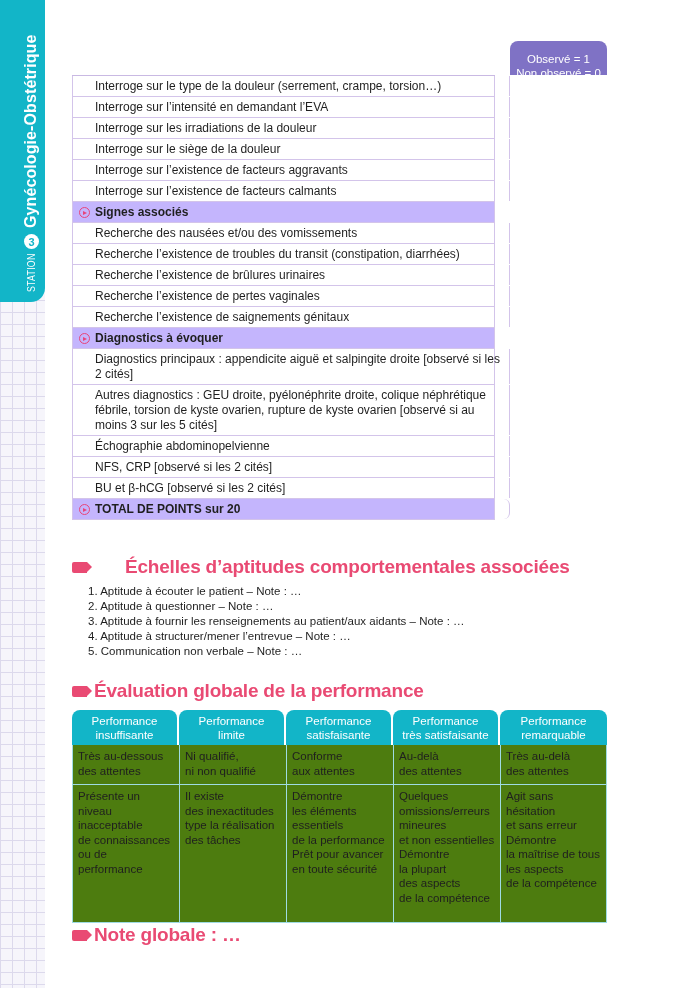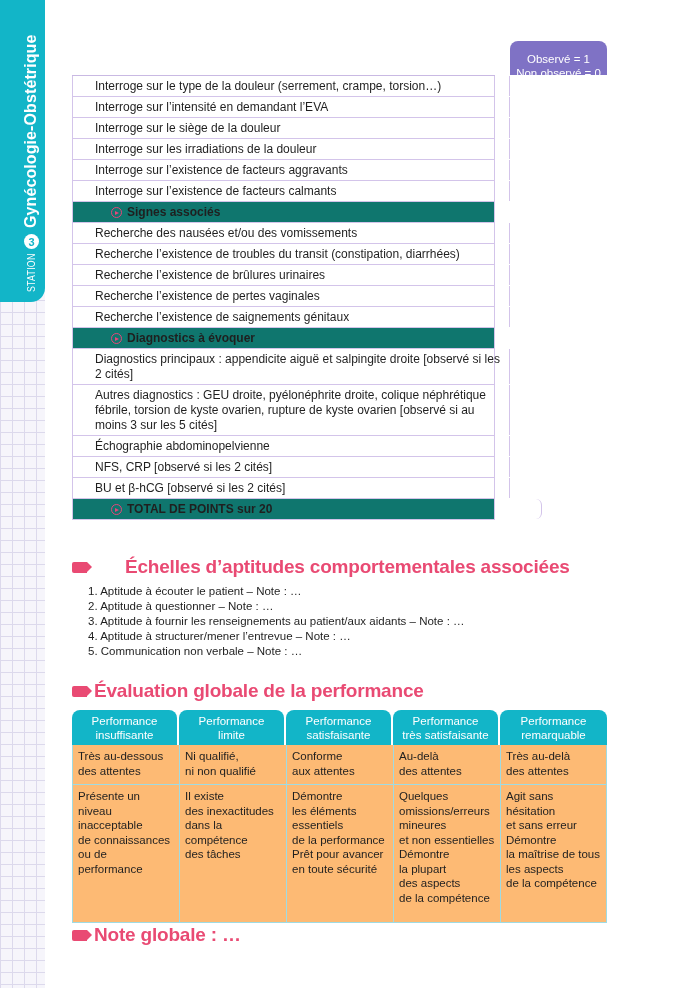--- a/index.html
+++ b/index.html
@@ -47,21 +47,21 @@
   }
   .row {
     display: flex; border-bottom: 1.5px solid #d3c4ea; border-left: 1.5px solid #d3c4ea; border-right: 1.5px solid #d3c4ea;
     min-height: 20.8px;
   }
   .row .label {
     flex: 0 0 437px; padding: 3px 6px 2px 22px; font-size: 12px; line-height: 15px;
     border-right: 1.5px solid #d3c4ea;
   }
   .row .score { flex: 1; }
-  .row.section { background: #0f766e; padding-left: 32px; }
+  .row.section { background: #c4b5fd; }
   .row.section .label { font-weight: bold; padding-left: 22px; position: relative; border-right: none; }
   .row.section.total .label { border-right: 1.5px solid #d3c4ea; border-radius: 6px; }
   .sec-icon {
     position: absolute; left: 6px; top: 5px; width: 11px; height: 11px; border-radius: 50%;
     border: 1.5px solid #e8457a; display: flex; align-items: center; justify-content: center;
   }
   .sec-icon::after {
     content: ""; width: 0; height: 0; border-left: 4px solid #e8457a;
     border-top: 2.5px solid transparent; border-bottom: 2.5px solid transparent; margin-left: 1px;
   }
@@ -85,21 +85,21 @@
   .perf {
     position: absolute; left: 72px; top: 710px; width: 535px; display: flex;
   }
   .perf-col { flex: 1; display: flex; flex-direction: column; }
   .perf-head {
     background: #12b5c8; color: #fff; font-size: 11.5px; line-height: 14px; text-align: center;
     height: 35px; padding-top: 4px; border-radius: 8px 8px 0 0; margin-right: 2px;
   }
   .perf-col:last-child .perf-head { margin-right: 0; }
   .perf-cell {
-    background: #fdba74; font-size: 11.5px; line-height: 14.5px; padding: 4px 5px;
+    background: #4d7c0f; font-size: 11.5px; line-height: 14.5px; padding: 4px 5px;
     border-left: 1.5px solid #9fdbe3; border-bottom: 1.5px solid #9fdbe3;
   }
   .perf-col:last-child .perf-cell { border-right: 1.5px solid #9fdbe3; }
   .perf-cell.short { height: 40px; }
   .perf-cell.long { height: 138px; }
 </style>
 </head>
 <body>
 
 <div class="grid-margin"></div>
@@ -119,25 +119,25 @@
 <div class="checklist" id="checklist">
     <div class="row">
       <div class="label"><span>Interroge sur le type de la douleur (serrement, crampe, torsion…)</span></div>
       <div class="score"></div>
     </div>
     <div class="row">
       <div class="label"><span>Interroge sur l’intensité en demandant l’EVA</span></div>
       <div class="score"></div>
     </div>
     <div class="row">
+      <div class="label"><span>Interroge sur les irradiations de la douleur</span></div>
+      <div class="score"></div>
+    </div>
+    <div class="row">
       <div class="label"><span>Interroge sur le siège de la douleur</span></div>
-      <div class="score"></div>
-    </div>
-    <div class="row">
-      <div class="label"><span>Interroge sur les irradiations de la douleur</span></div>
       <div class="score"></div>
     </div>
     <div class="row">
       <div class="label"><span>Interroge sur l’existence de facteurs aggravants</span></div>
       <div class="score"></div>
     </div>
     <div class="row">
       <div class="label"><span>Interroge sur l’existence de facteurs calmants</span></div>
       <div class="score"></div>
     </div>
@@ -231,21 +231,21 @@
         <div>Performance</div>
         <div>limite</div>
       </div>
       <div class="perf-cell short">
         <div>Ni qualifié,</div>
         <div>ni non qualifié</div>
       </div>
       <div class="perf-cell long">
         <div>Il existe</div>
         <div>des inexactitudes</div>
-        <div>dans la compétence</div>
+        <div>type la réalisation</div>
         <div>des tâches</div>
       </div>
     </div>
     <div class="perf-col">
       <div class="perf-head">
         <div>Performance</div>
         <div>satisfaisante</div>
       </div>
       <div class="perf-cell short">
         <div>Conforme</div>

